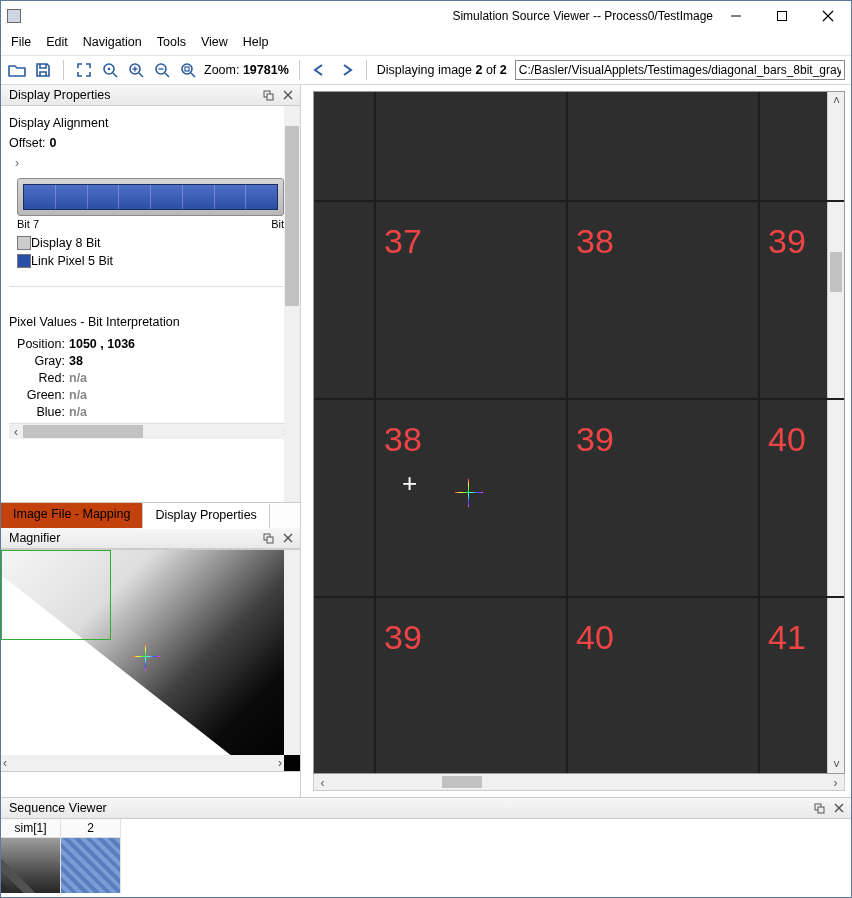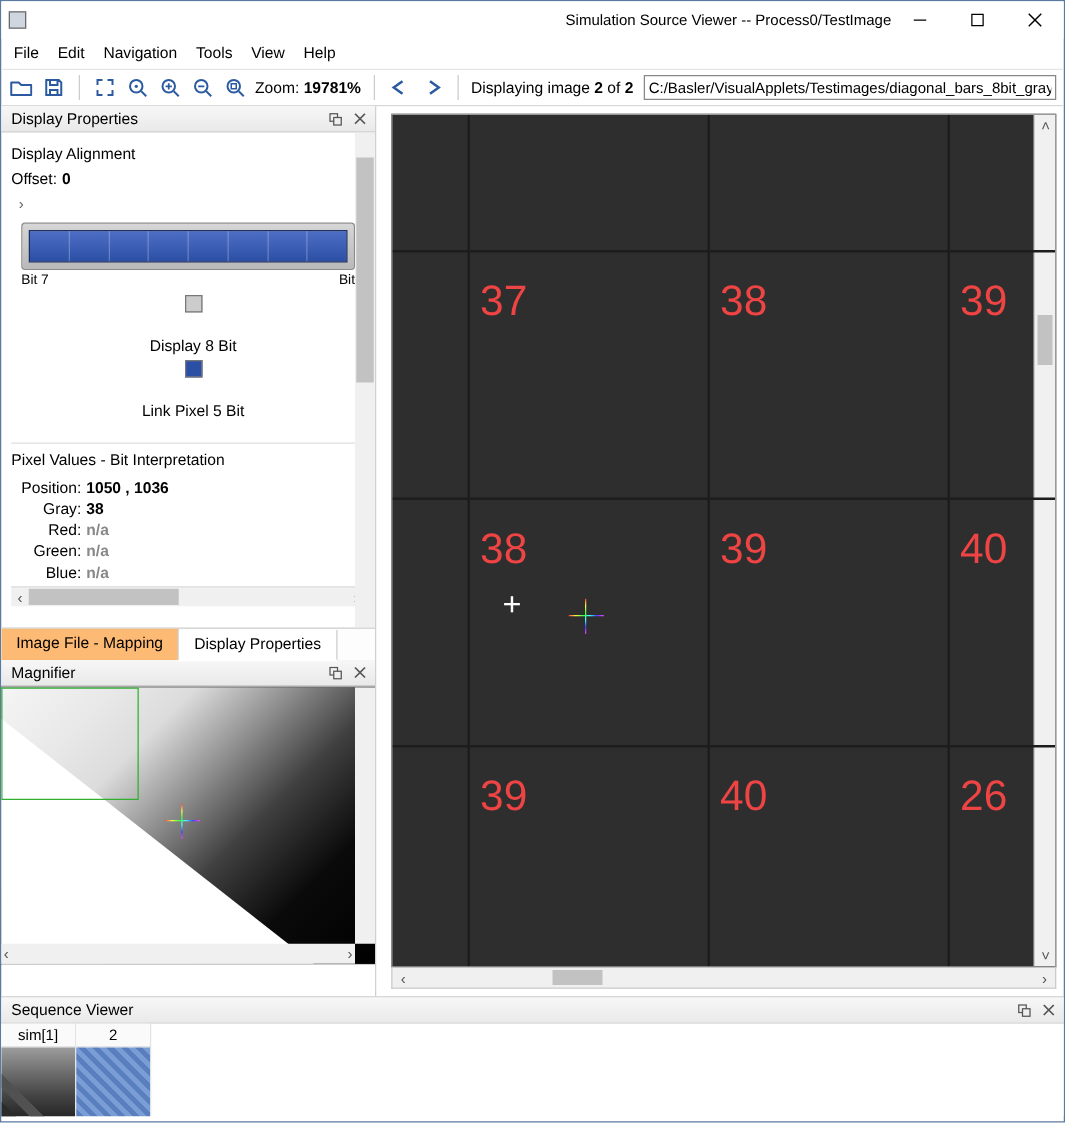--- a/index.html
+++ b/index.html
@@ -151,29 +151,29 @@
     height: 100%;
     background: linear-gradient(#4d6ec4,#2c4fa6);
     border: 1px solid #1a2f66;
     display: flex;
   }
   .bitseg { flex:1; border-right:1px solid rgba(255,255,255,.25); }
   .bitseg:last-child { border-right:none; }
   .bitlabels { display:flex; justify-content:space-between; font-size:11px; margin-top:2px;gap:12px;}
 
   .legend { margin: 6px 0 0 8px; font-size:12.5px;}
-  .legend-row { display:flex; align-items:center; gap:20px; margin:4px 0;flex-direction:column;}
+  .legend-row { display:flex; align-items:flex-end; gap:0; margin:4px 0;}
   .swatch { width:14px; height:14px; border:1px solid #777;}
   .swatch.gray{ background:#ccc;}
   .swatch.blue{ background:#2c4fa6;}
 
   .pv-hdr {
     font-size:12.5px;
     border-top:1px solid #e0e0e0;
-    padding-top:6px;
+    padding-top:28px;
     margin: 18px 0 8px 0;
   }
   .pv-table .row .k { width:56px; }
 
   .hscroll {
     height: 16px;
     background:#f0f0f0;
     position: relative;
     border-top:1px solid #ddd;
     margin-top:4px;
@@ -185,21 +185,21 @@
   .tabs {
     display:flex;
     border-top:1px solid #ccc;
     background:#fdfdfd;
     height:26px;
   }
   .tab {
     padding: 4px 12px;
     font-size:12.5px;
     border-right:1px solid #ccc;
-    background:#fdba74;
+    background:#c2410c;
   }
   .tab.active { background:#fff; border-bottom:2px solid #fff; position:relative; top:1px;}
 
   
   .magnifier-body {
     height: 223px;
     background:#000;
     position:relative;
     border-top:1px solid #ccc;
     border-bottom:1px solid #ccc;
@@ -565,21 +565,21 @@
         <div class="vgrid-line-h" style="top: 306px;"></div>
         <div class="vgrid-line-h" style="top: 504px;"></div>
         <div class="pval" style="left: 70px; top: 130px;">37</div>
         <div class="pval" style="left: 262px; top: 130px;">38</div>
         <div class="pval" style="left: 454px; top: 130px;">39</div>
         <div class="pval" style="left: 70px; top: 328px;">38</div>
         <div class="pval" style="left: 262px; top: 328px;">39</div>
         <div class="pval" style="left: 454px; top: 328px;">40</div>
         <div class="pval" style="left: 70px; top: 526px;">39</div>
         <div class="pval" style="left: 262px; top: 526px;">40</div>
-        <div class="pval" style="left: 454px; top: 526px;">26</div>
+        <div class="pval" style="left: 454px; top: 526px;">41</div>
       </div>
     <div class="view-hscroll">
       <span class="ar l">‹</span>
         <div class="thumb"></div>
         <span class="ar r">›</span>
     </div>
   </div>
 
 </div>
 

